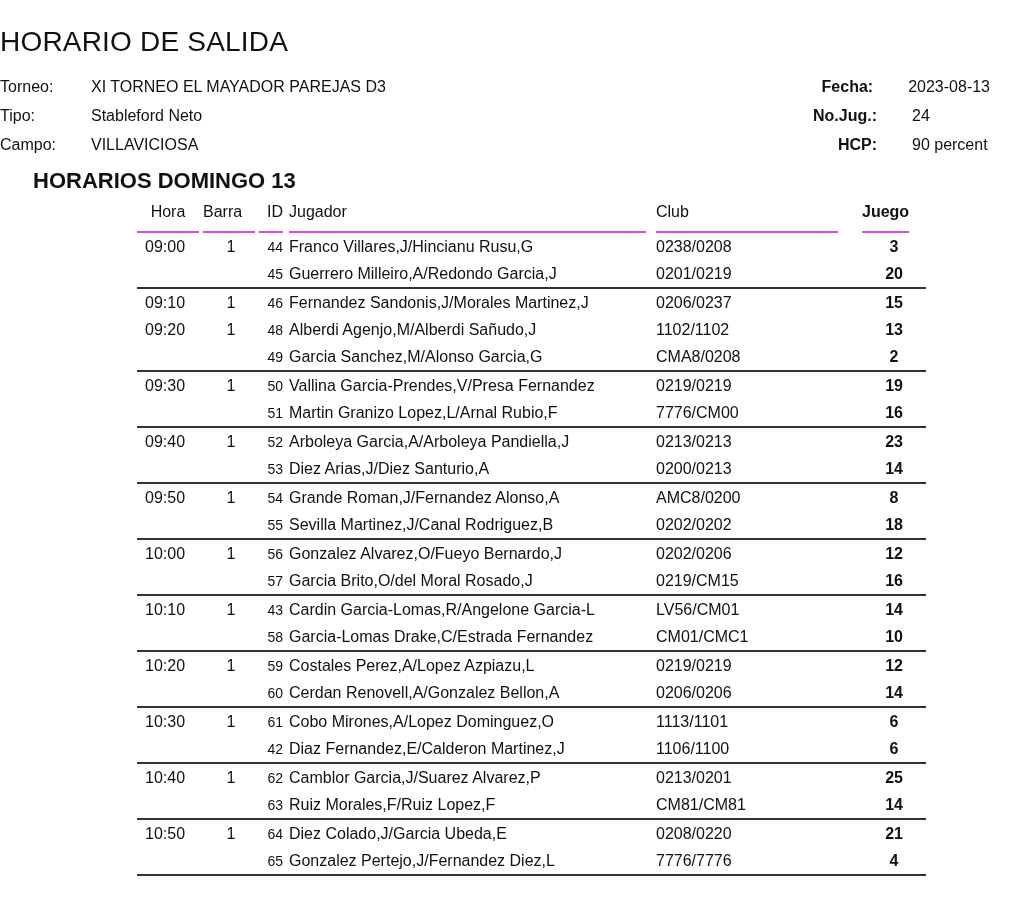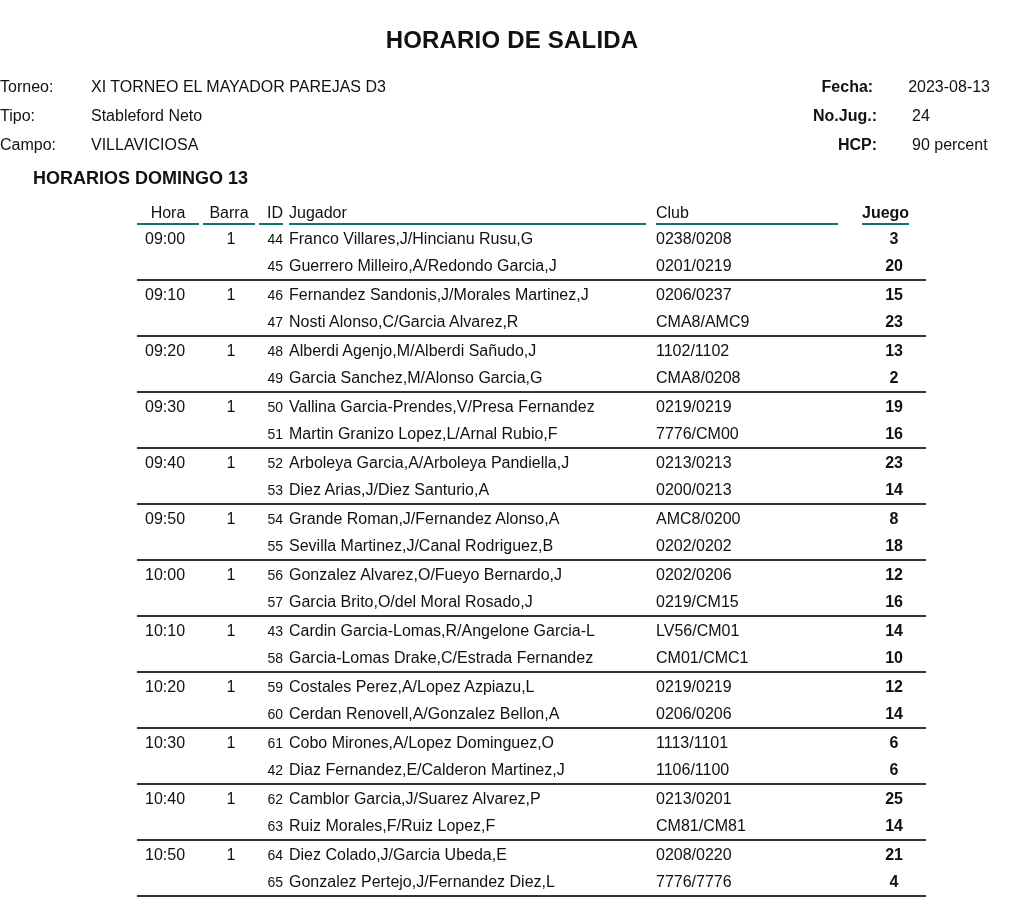--- a/index.html
+++ b/index.html
@@ -1,40 +1,40 @@
 <!DOCTYPE html>
 <html><head>
 <meta charset="utf-8">
 <style>
   html, body { margin: 0; padding: 0; background: #ffffff; }
   body { width: 1024px; height: 909px; position: relative; font-family: "Liberation Sans", sans-serif; color: #111; overflow: hidden; }
-  .title { position: absolute; top: 26px; left: 0; width: 1024px; text-align: center; font-weight: bold; font-size: 24px; letter-spacing: 0.2px; }
+  .title { position: absolute; top: 26px; left: 0; width: 1024px; font-weight: normal; font-size: 28px; letter-spacing: 0.2px; }
   .meta { position: absolute; font-size: 16px; line-height: 29px; }
   .meta-left { left: 0; top: 72px; width: 460px; }
   .meta-right { left: 700px; top: 72px; width: 290px; }
   .meta-row { display: flex; white-space: nowrap; }
   .meta-left .lbl { width: 88px; text-align: left; font-weight: normal; }
   .meta-left .val { padding-left: 3px; }
   .meta-right .lbl { width: 177px; text-align: right; font-weight: bold; }
   .meta-right .val { padding-left: 3px; margin-left: 32px; }
-  .section { position: absolute; left: 33px; top: 168px; font-weight: bold; font-size: 18px; }
+  .section { position: absolute; left: 33px; top: 168px; font-weight: bold; font-size: 22px; }
   table { position: absolute; left: 137px; top: 203px; border-collapse: collapse; font-size: 16px; }
   th { font-weight: normal; text-align: left; padding: 0; height: 22px; vertical-align: bottom; position: relative; }
-  th .u { display: block; border-bottom: 2px solid #0f766e; padding-bottom: 1px; margin-right: 4px; }
+  th .u { display: block; border-bottom: 2px solid #d946ef; padding-bottom: 10px; margin-right: 4px; }
   td { padding: 0; height: 27px; vertical-align: middle; white-space: nowrap; overflow: hidden; }
   tr.grp-end td { border-bottom: 2px solid #333; }
   .c-hora { width: 58px; padding-left: 8px; }
   .c-barra { width: 56px; text-align: center; }
   .c-id { width: 24px; text-align: right; font-size: 14px; padding-right: 6px; }
   .c-jug { width: 361px; max-width: 361px; padding-left: 0; }
   .c-club { width: 206px; padding-left: 6px; }
   .c-juego { width: 58px; text-align: center; font-weight: bold; }
   th.c-hora { padding-left: 0; }
   th.c-hora .u { text-align: center; }
-  th.c-barra .u { text-align: center; }
+  th.c-barra .u { text-align: left; }
   th.c-id { text-align: right; padding-right: 0; font-size: 16px; }
   th.c-id .u { margin-right: 6px; }
   th.c-club .u { margin-right: 24px; }
   th.c-juego .u { text-align: right; margin-right: 17px; }
 </style>
 </head>
 <body>
 
 <div class="title">HORARIO DE SALIDA</div>
 
@@ -111,28 +111,20 @@
         <td class="c-juego">20</td>
       </tr>
       <tr>
         <td class="c-hora">09:10</td>
         <td class="c-barra">1</td>
         <td class="c-id">46</td>
         <td class="c-jug">Fernandez Sandonis,J/Morales Martinez,J</td>
         <td class="c-club">0206/0237</td>
         <td class="c-juego">15</td>
       </tr>
-      <tr class="grp-end">
-        <td class="c-hora"></td>
-        <td class="c-barra"></td>
-        <td class="c-id">47</td>
-        <td class="c-jug">Nosti Alonso,C/Garcia Alvarez,R</td>
-        <td class="c-club">CMA8/AMC9</td>
-        <td class="c-juego">23</td>
-      </tr>
       <tr>
         <td class="c-hora">09:20</td>
         <td class="c-barra">1</td>
         <td class="c-id">48</td>
         <td class="c-jug">Alberdi Agenjo,M/Alberdi Sañudo,J</td>
         <td class="c-club">1102/1102</td>
         <td class="c-juego">13</td>
       </tr>
       <tr class="grp-end">
         <td class="c-hora"></td>

